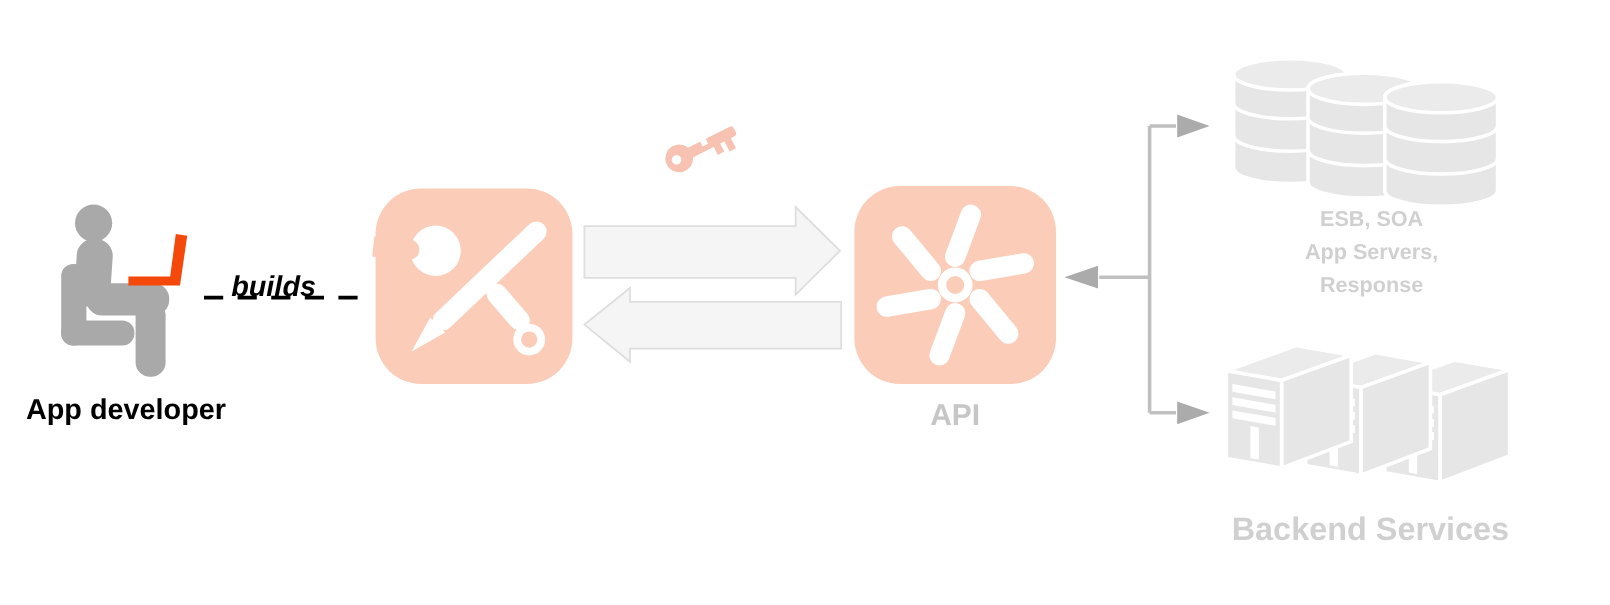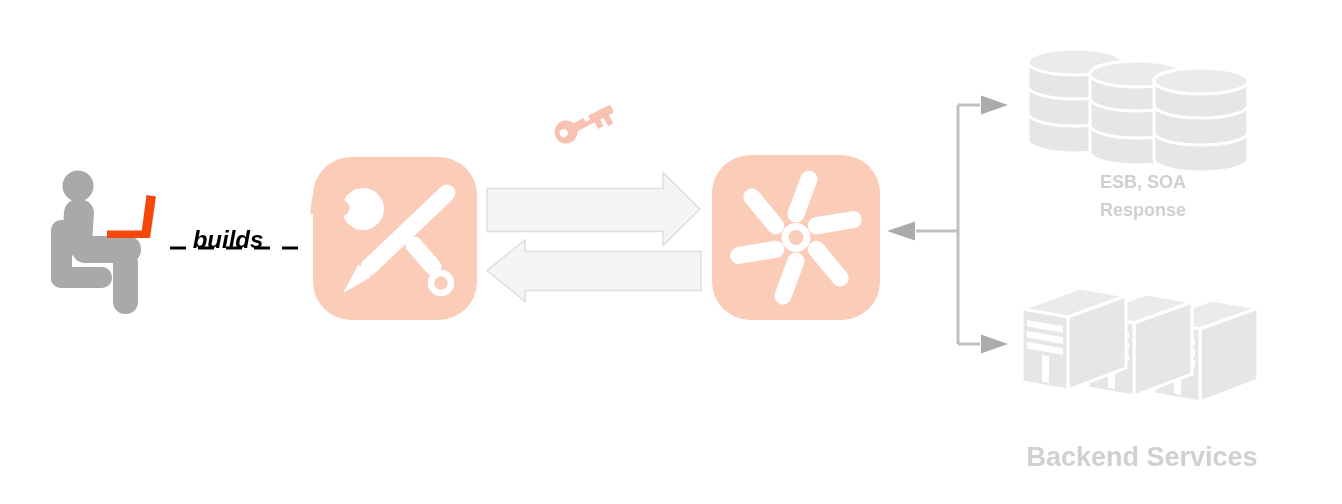--- a/index.html
+++ b/index.html
@@ -17,21 +17,21 @@
   .lbl-faded{color:var(--faded-label,#c6c6c6);}
   .lbl-backend{color:var(--backend-text,#d0d0d0);}
   .dev-label{left:13px;top:328px;width:184px;font-size:24px;}
   .builds-label{left:178px;top:226px;width:100px;font-size:24px;font-style:italic;}
   .app-label{left:345px;top:330px;width:100px;font-size:25px;}
   .apikey-label{left:528px;top:145px;width:124px;font-size:21px;}
   .request-label{left:512px;top:198px;width:146px;font-size:19px;}
   .response-label{left:527px;top:259px;width:146px;font-size:19px;}
   .api-label{left:746px;top:332px;width:100px;font-size:25px;}
   .systems-label{left:1040px;top:169px;width:206px;font-size:18px;line-height:27.5px;}
-  .services-label{left:1002px;top:426px;width:280px;font-size:27px;margin-top:16px;}
+  .services-label{left:1002px;top:426px;width:280px;font-size:27px;}
 </style>
 </head>
 <body>
 
 <div class="stage">
 
   <svg width="1342" height="504" viewBox="0 0 1342 504">
     <defs>
 
       <g id="db-stack">
@@ -127,20 +127,23 @@
       <use href="#db-stack" transform="translate(1201,81)"></use>
     </g>
 
     <g>
       <use href="#server-tower" transform="translate(1154,299)"></use>
       <use href="#server-tower" transform="translate(1088,293)"></use>
       <use href="#server-tower" transform="translate(1022,287)"></use>
     </g>
   </svg>
 
+  <div class="lbl lbl-black dev-label">App developer</div>
   <div class="lbl lbl-black builds-label">builds</div>
+  <div class="lbl lbl-faded api-label">API</div>
   <div class="lbl lbl-backend systems-label">
     <div>ESB, SOA</div>
+    <div>App Servers,</div>
     <div>Response</div>
   </div>
   <div class="lbl lbl-backend services-label">Backend Services</div>
 
 </div>
 
 </body></html>

